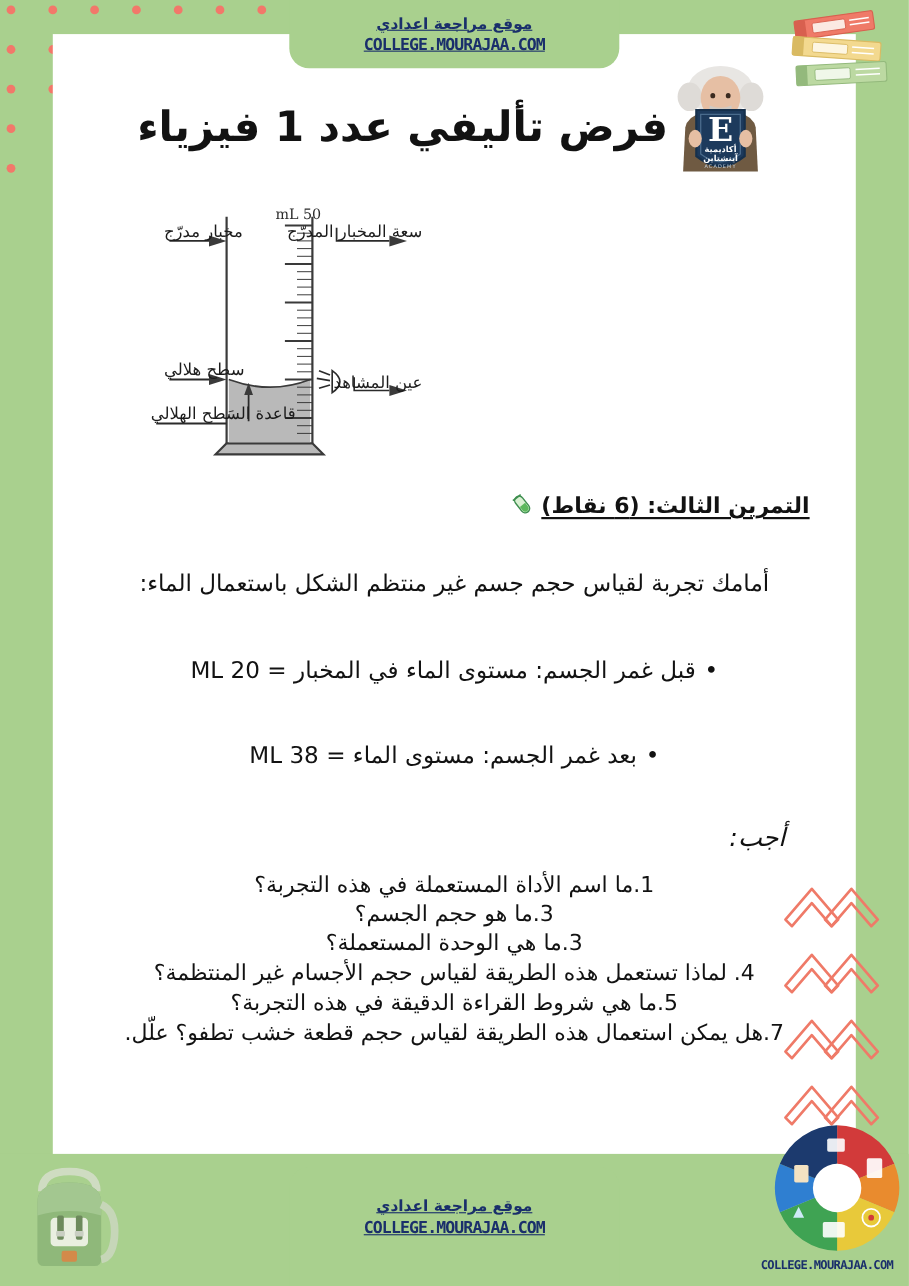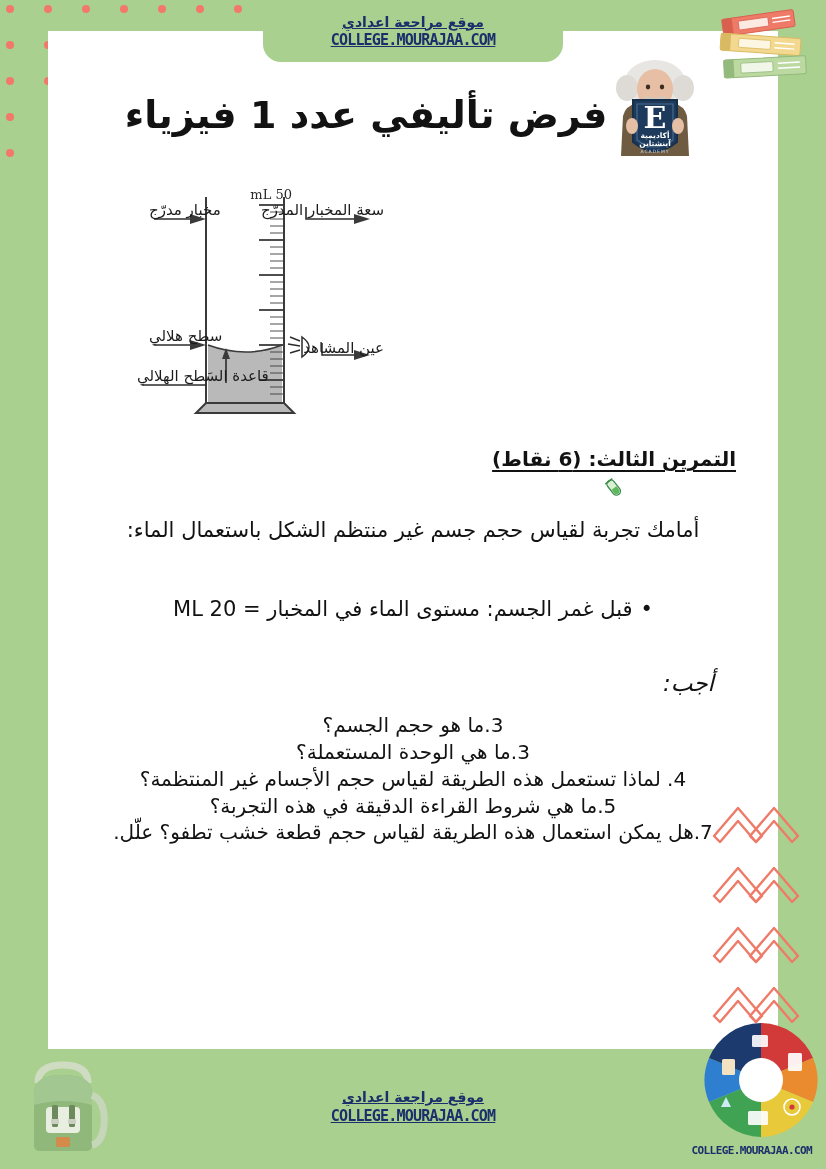--- a/index.html
+++ b/index.html
@@ -139,21 +139,21 @@
     z-index: 6;
   }
 
   
   .ex-head {
     position: absolute;
     right: 90px;
     top: 447px;
     z-index: 7;
     display: flex;
-    flex-direction: column;
+    flex-direction: row;
     align-items: center;
     gap: 6px;
     direction: rtl;
   }
   .ex-head-text {
     font-family: "DejaVu Sans", sans-serif;
     font-size: 20px;
     font-weight: bold;
     color: #121212;
     text-decoration: underline;
@@ -510,25 +510,27 @@
       <line x1="6.5" y1="2.6" x2="15.5" y2="2.6" stroke="#3e8e4f" stroke-width="1.6"></line>
     </g>
   </svg>
 </div>
 
 <div class="body-block">
   <p class="intro">أمامك تجربة لقياس حجم جسم غير منتظم الشكل باستعمال الماء:</p>
 
   <ul class="bullets">
     <li>قبل غمر الجسم: مستوى الماء في المخبار = 20 ML</li>
+    <li>بعد غمر الجسم: مستوى الماء = 38 ML</li>
   </ul>
 
   <div class="answer-label">أجب:</div>
 
   <ol class="qlist">
+    <li>1.ما اسم الأداة المستعملة في هذه التجربة؟</li>
     <li>3.ما هو حجم الجسم؟</li>
     <li>3.ما هي الوحدة المستعملة؟</li>
     <li>4. لماذا تستعمل هذه الطريقة لقياس حجم الأجسام غير المنتظمة؟</li>
     <li>5.ما هي شروط القراءة الدقيقة في هذه التجربة؟</li>
     <li>7.هل يمكن استعمال هذه الطريقة لقياس حجم قطعة خشب تطفو؟ علّل.</li>
   </ol>
 </div>
 
 <svg class="chevrons" viewBox="0 0 120 250">
   <g fill="none" stroke="#ef7a68" stroke-width="2.4" stroke-linejoin="round">

